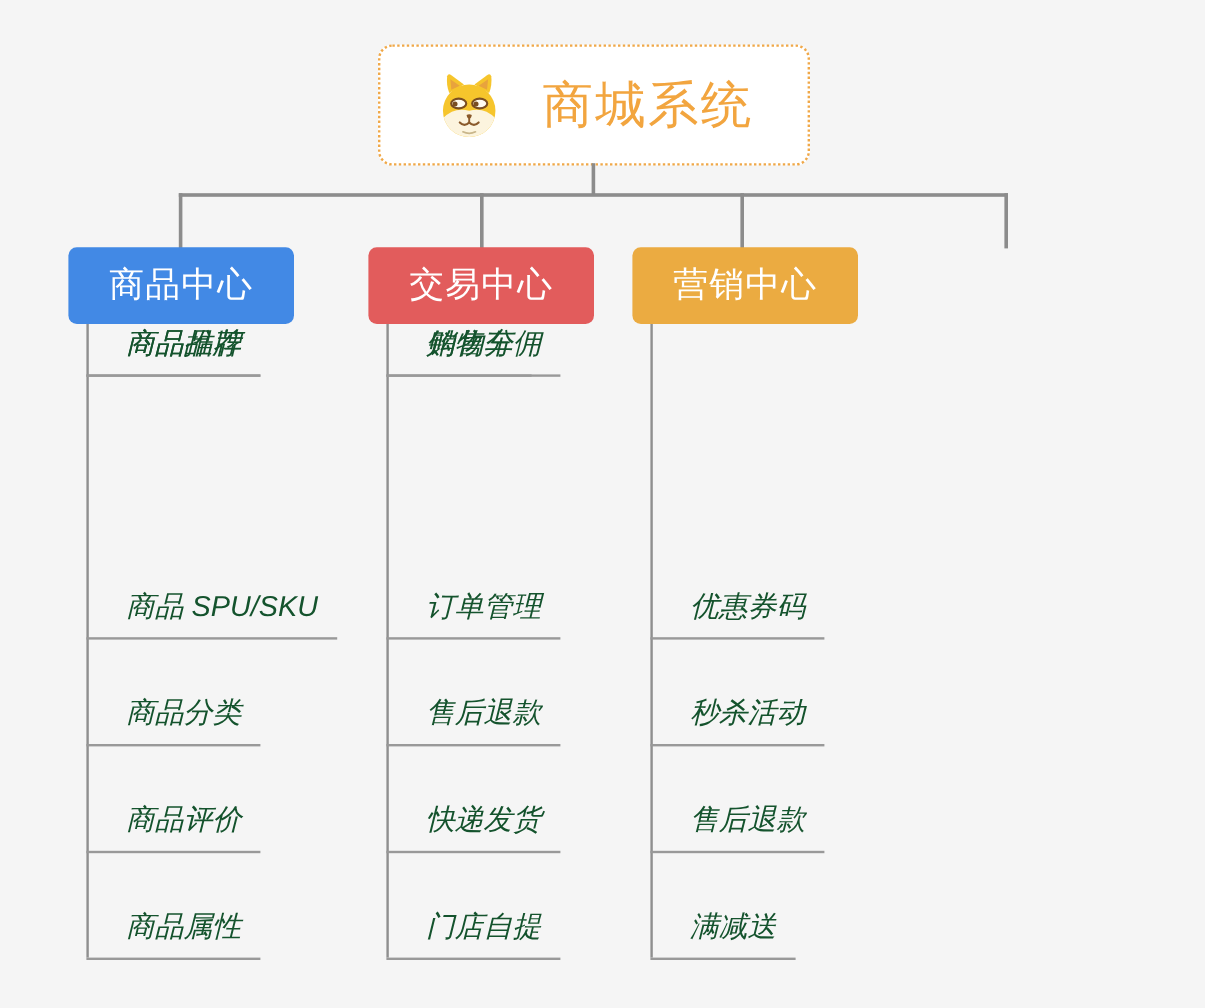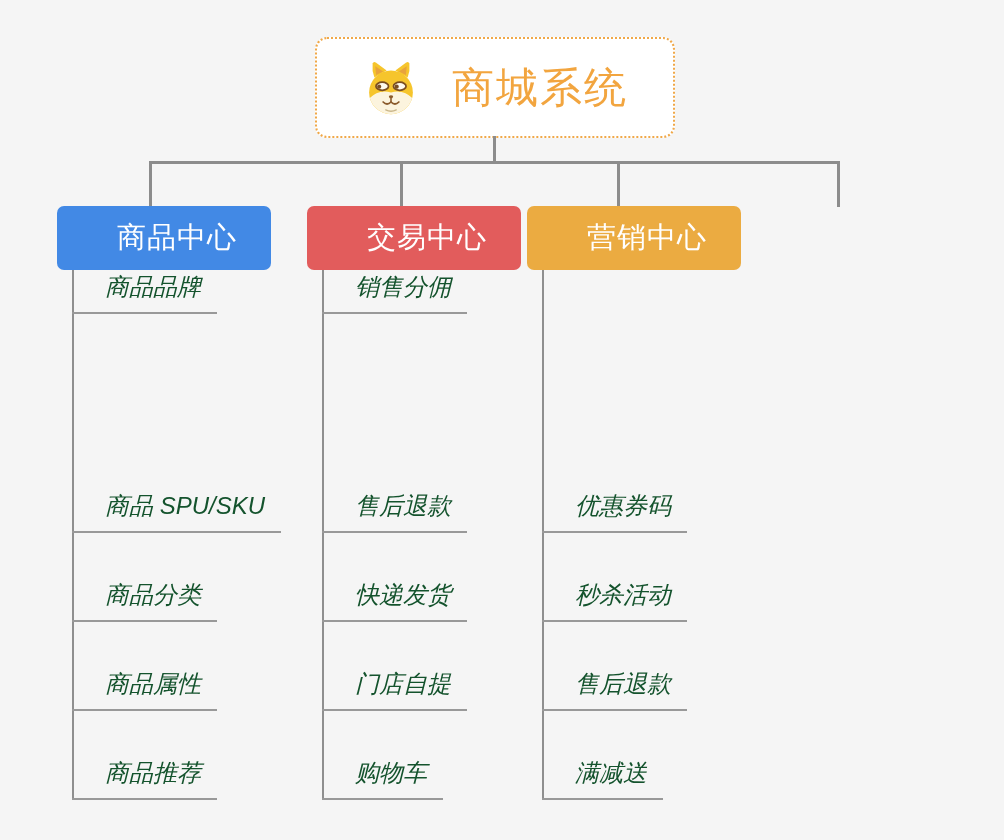--- a/index.html
+++ b/index.html
@@ -35,21 +35,21 @@
 
   
   .branch{position:absolute;top:206px;width:250px;}
   .branch-1{left:57px;}
   .branch-2{left:307px;}
   .branch-3{left:527px;}
   .branch-4{left:745px;}
   .branch-box{
     width:188px;height:64px;border-radius:7px;
     display:flex;align-items:center;justify-content:center;
-    color:#ffffff;font-size:29px;letter-spacing:1px;white-space:nowrap;padding-left:26px;
+    color:#ffffff;font-size:29px;letter-spacing:1px;white-space:nowrap;
   }
   .branch-vline{
     position:absolute;left:15px;top:64px;width:2px;height:528px;
     background:#8f8f8f;
   }
   .leaf{
     position:absolute;left:15px;
     display:inline-block;white-space:nowrap;
     font-size:24px;line-height:34px;color:#14532d;
     padding:0 16px 8px 33px;
@@ -109,30 +109,32 @@
   <div class="line drop drop-3"></div>
   <div class="line drop drop-4"></div>
 
   <div class="branch branch-1">
     <div class="branch-box" style="background: rgb(66, 137, 229);">
       <span>商品中心</span>
     </div>
     <div class="branch-vline"></div>
     <div class="leaf">商品 SPU/SKU</div>
     <div class="leaf">商品分类</div>
+    <div class="leaf">商品评价</div>
     <div class="leaf">商品属性</div>
     <div class="leaf">商品推荐</div>
     <div class="leaf">商品品牌</div>
   </div>
 
   <div class="branch branch-2">
     <div class="branch-box" style="background: rgb(226, 92, 92);">
       <span>交易中心</span>
     </div>
     <div class="branch-vline"></div>
+    <div class="leaf">订单管理</div>
     <div class="leaf">售后退款</div>
     <div class="leaf">快递发货</div>
     <div class="leaf">门店自提</div>
     <div class="leaf">购物车</div>
     <div class="leaf">销售分佣</div>
   </div>
 
   <div class="branch branch-3">
     <div class="branch-box" style="background: rgb(235, 171, 65);">
       <span>营销中心</span>

